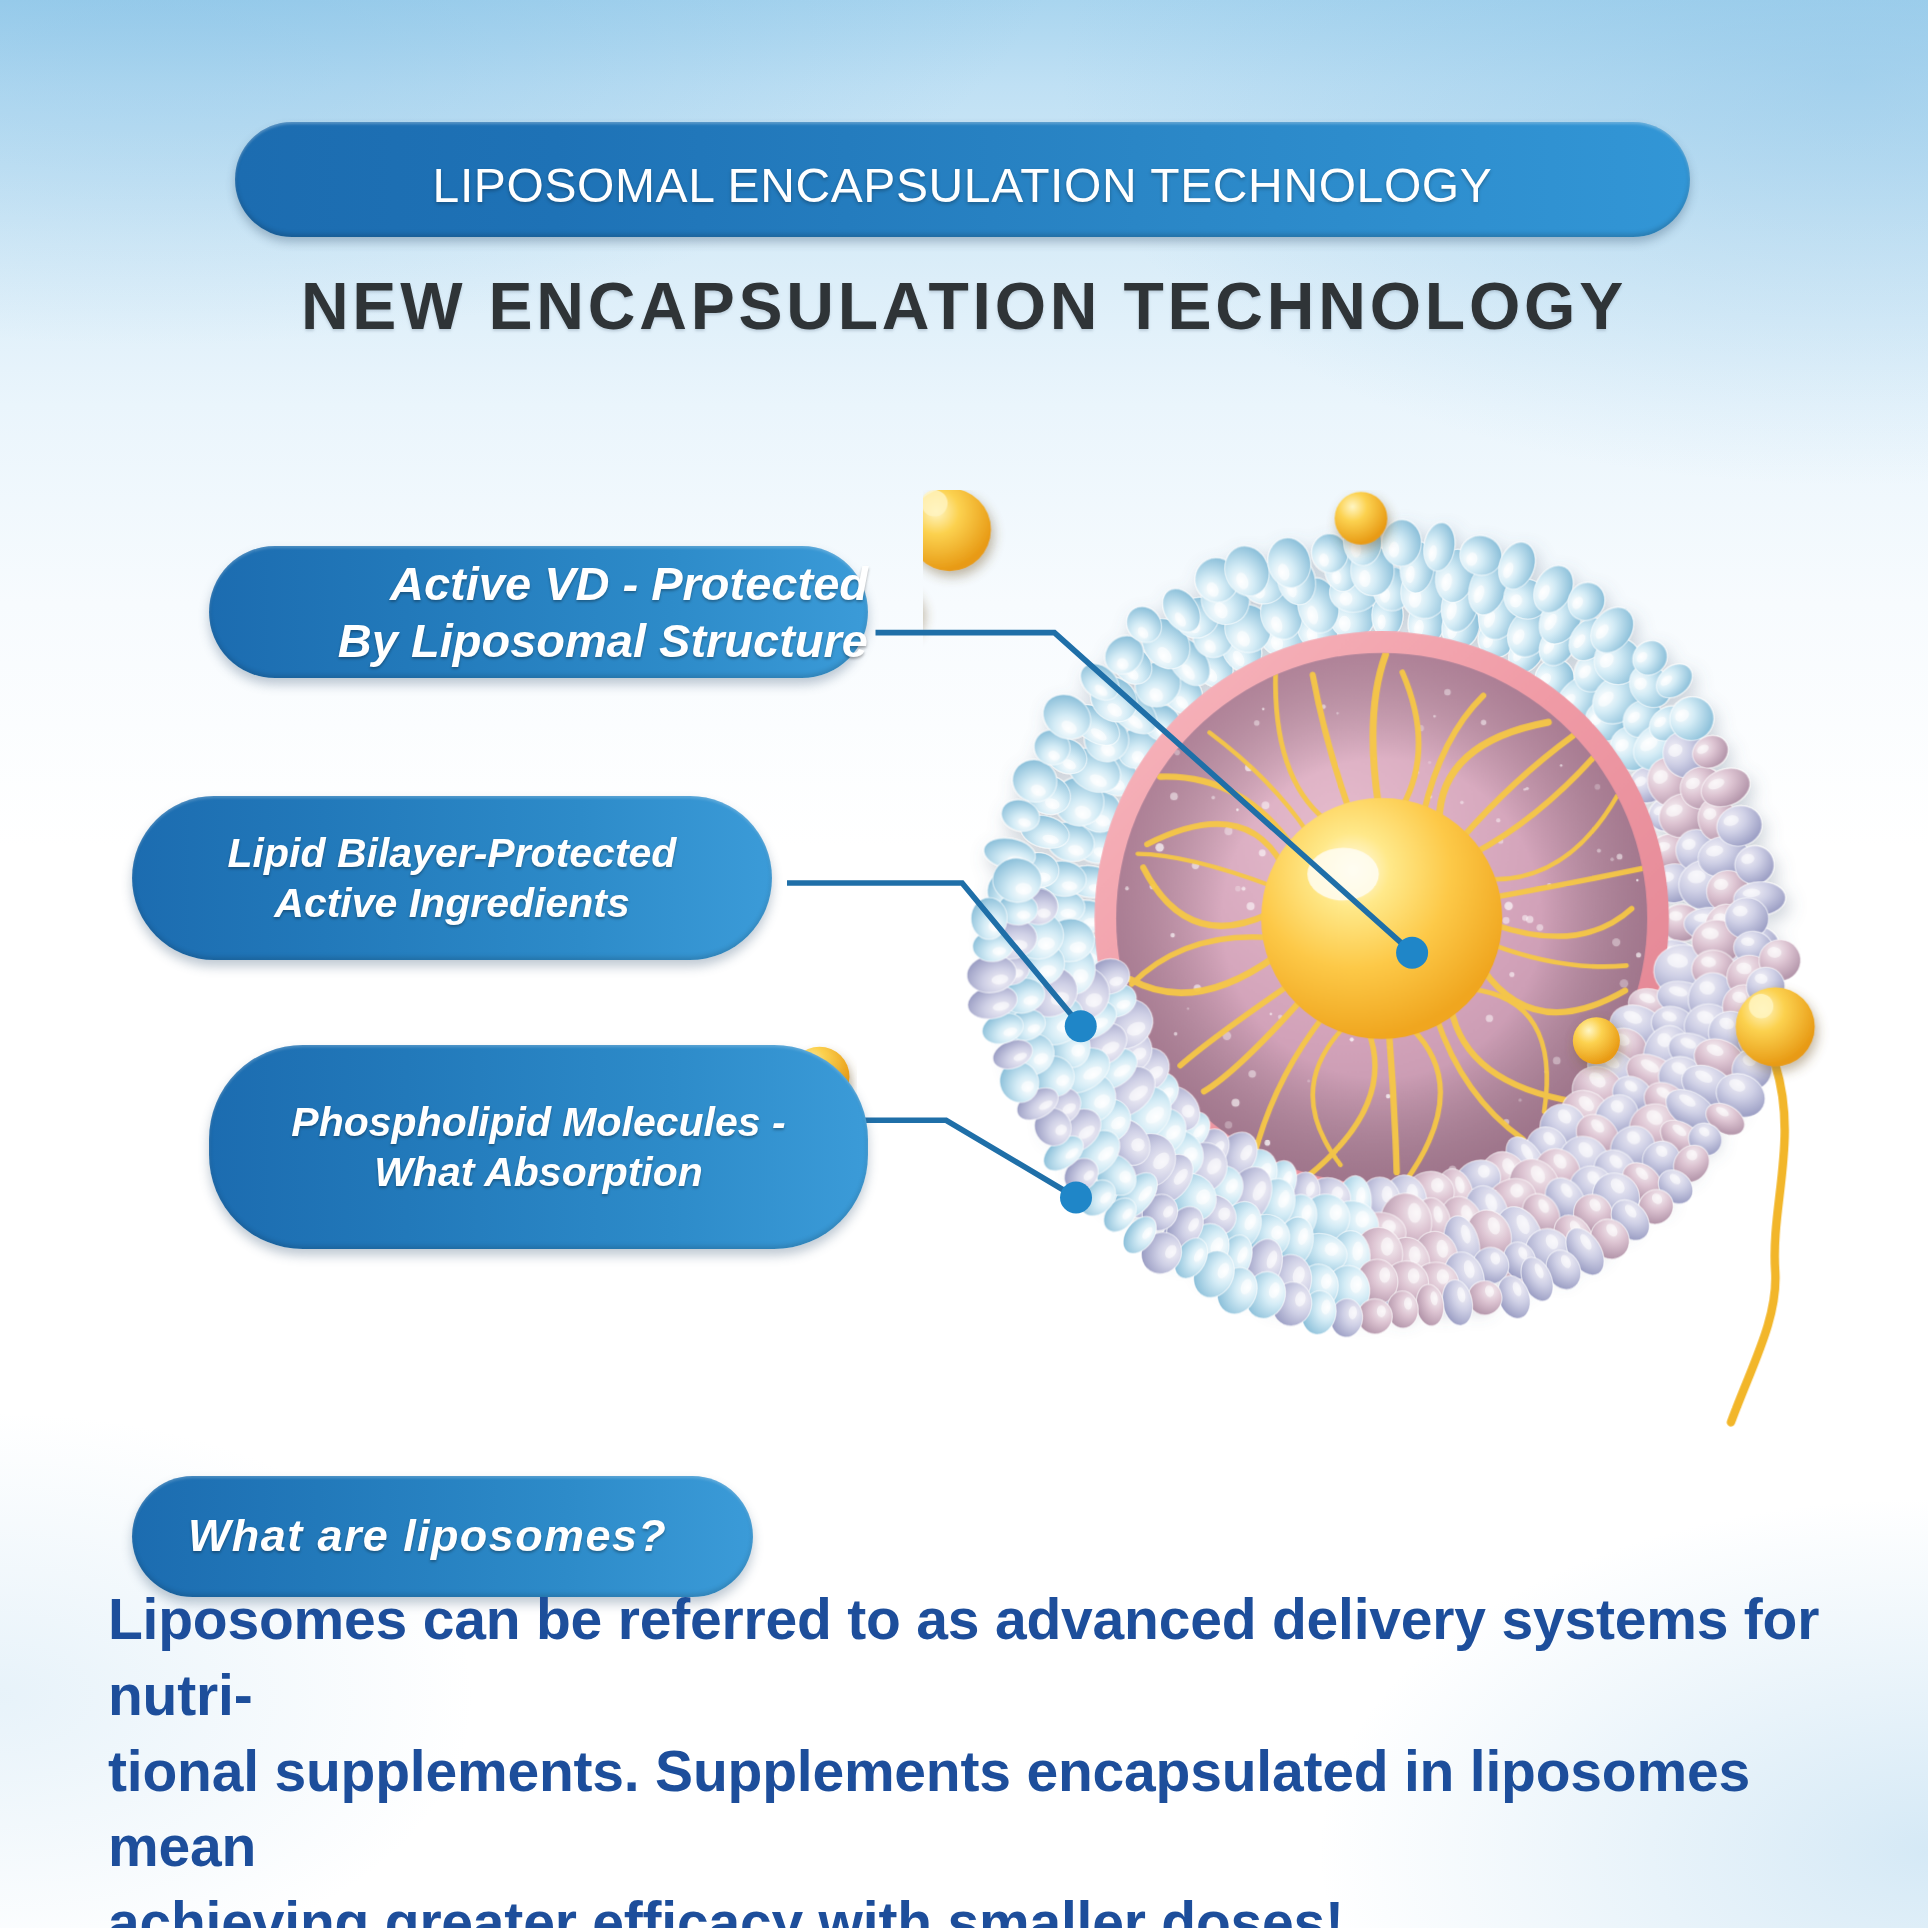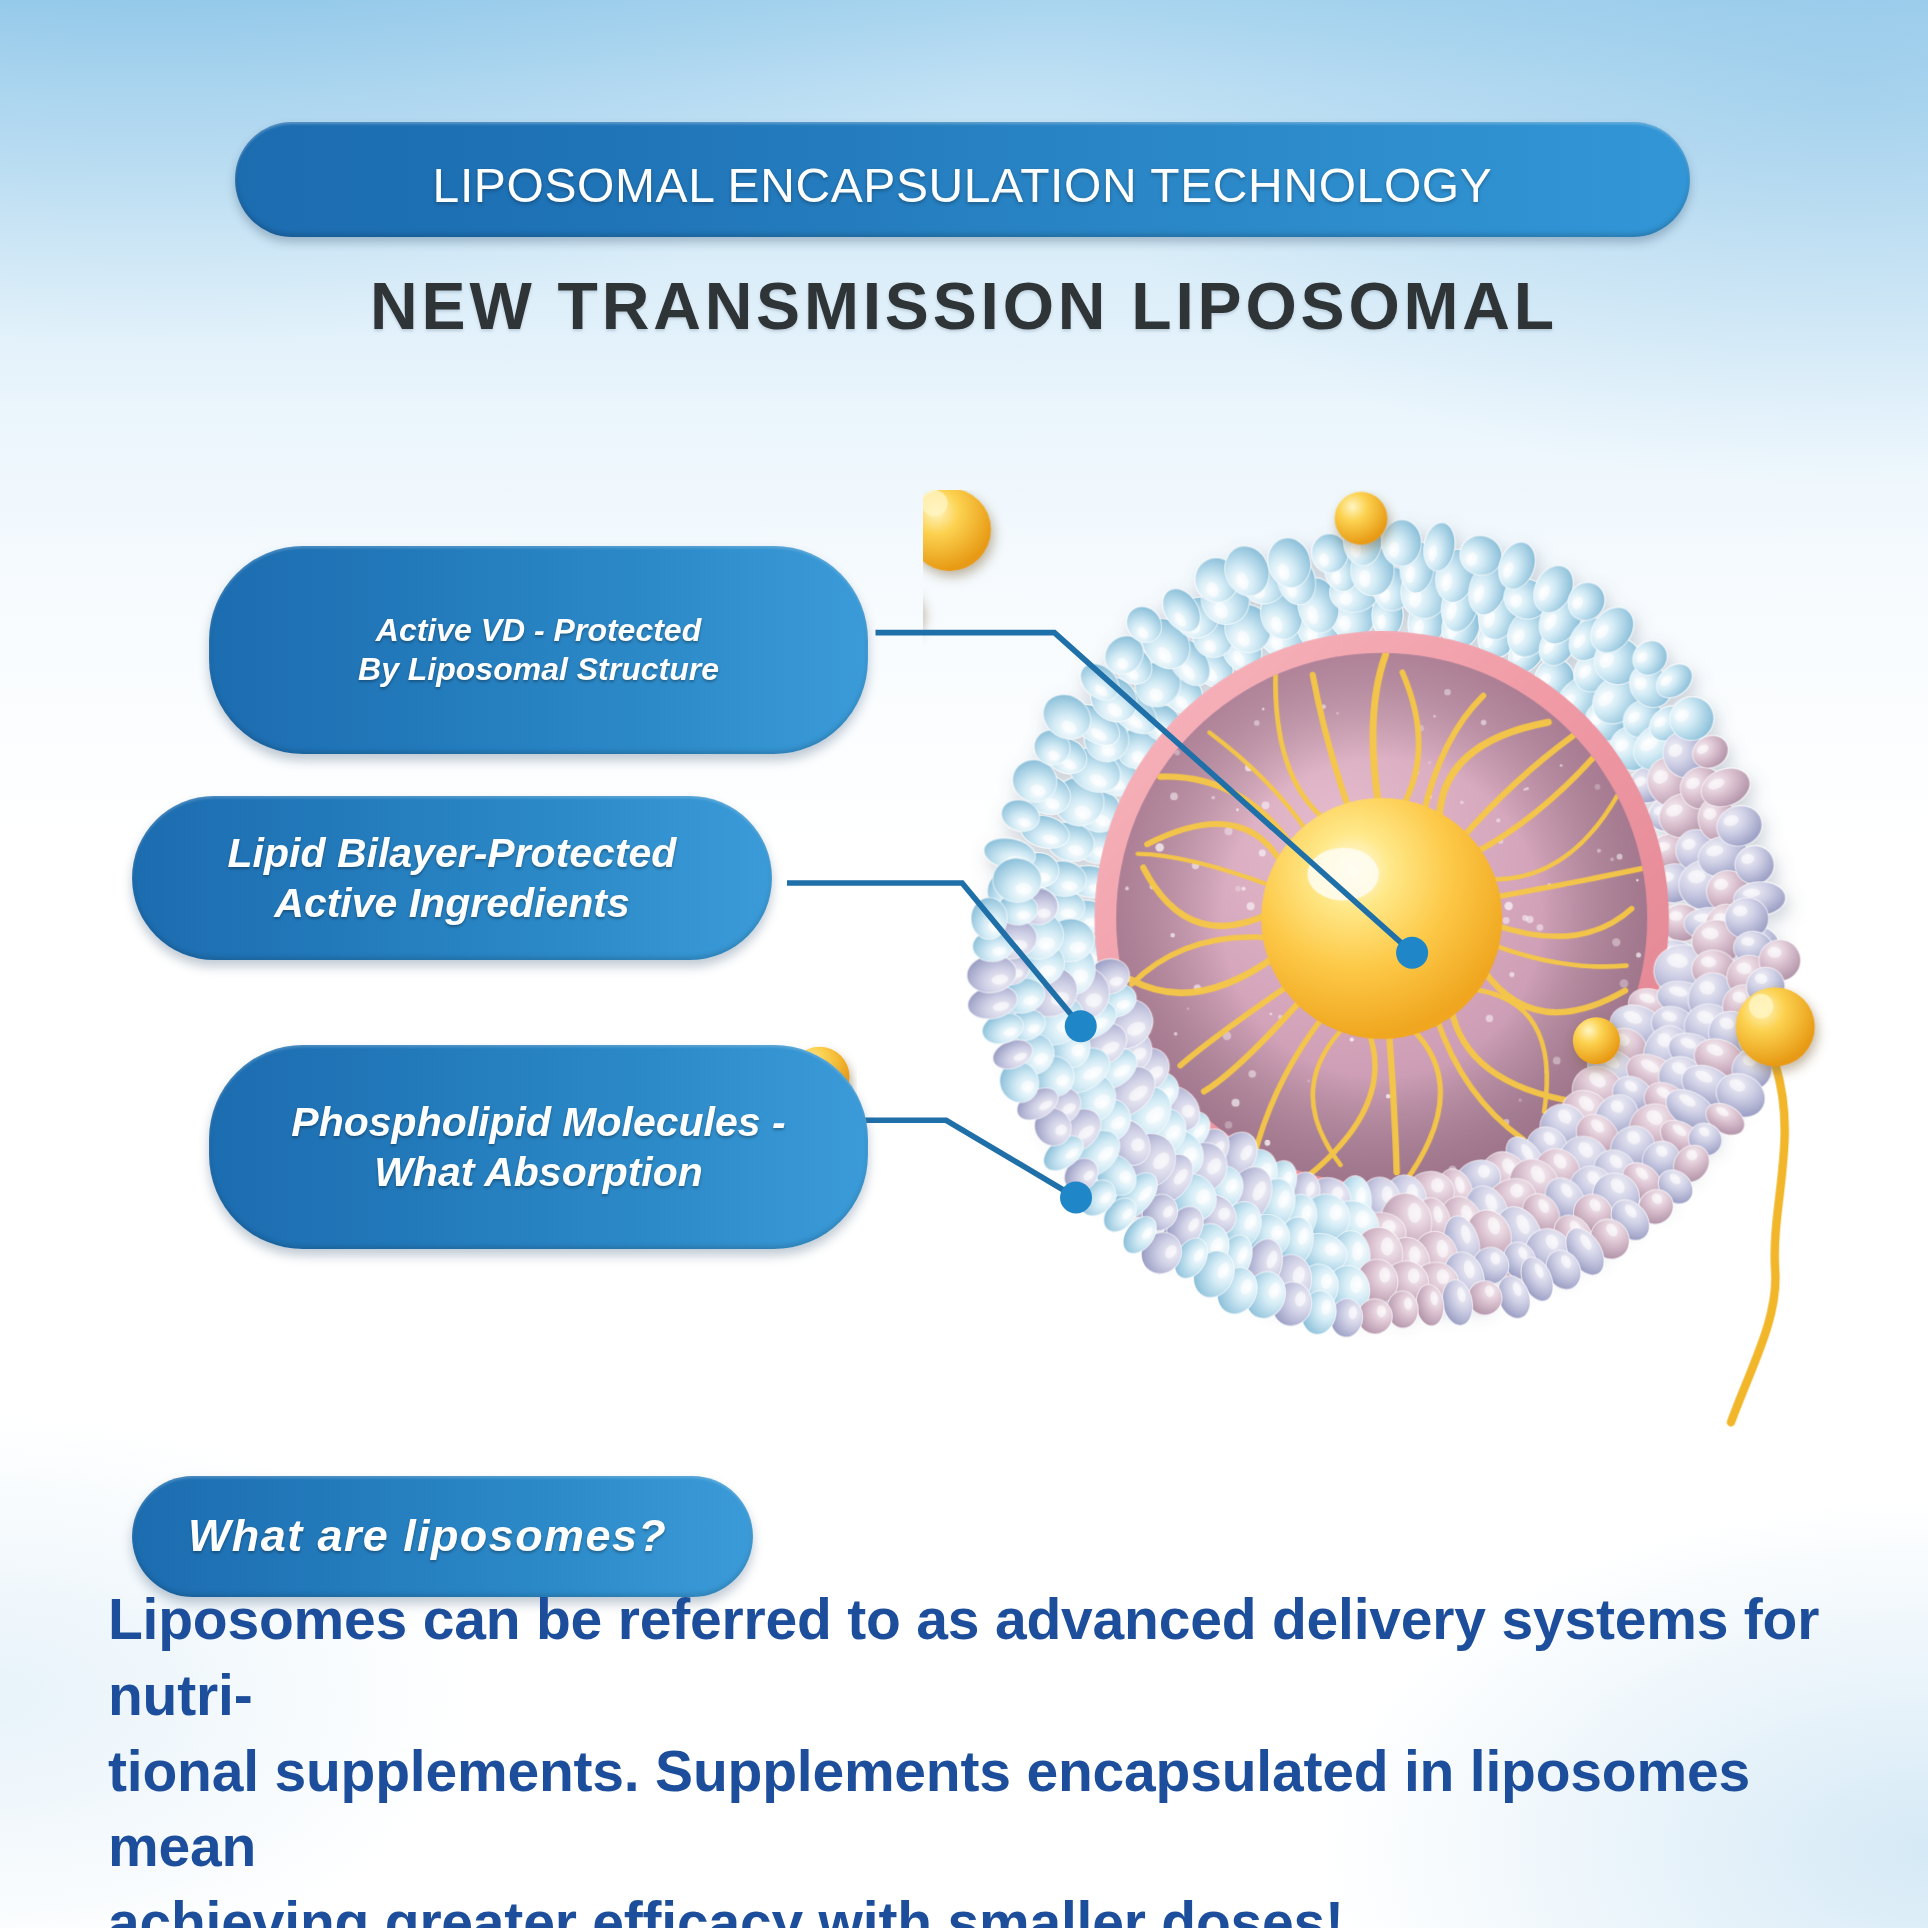--- a/index.html
+++ b/index.html
@@ -95,21 +95,21 @@
     justify-content: center;
     color: #ffffff;
     font-style: italic;
     font-weight: bold;
     line-height: 1.22;
     text-align: center;
     text-shadow: 0 1.9px 2.8px rgba(0,0,0,0.30);
   }
   .callout .ln { display: block; white-space: nowrap; }
 
-  #callout-1 { left: 209px; top: 546px;  width: 659px;  height: 208px; font-size: 32px; }
+  #callout-1 { left: 209px; top: 546px;  width: 659px;  height: 132px; font-size: 47px; align-items: flex-end; }
   #callout-2 { left: 132px; top: 796px;  width: 640px;  height: 164px; font-size: 41px; }
   #callout-3 { left: 209px; top: 1045px; width: 659px;  height: 204px; font-size: 41px; }
 
   #callout-question {
     left: 132px; top: 1476px; width: 621px; height: 121px;
     font-size: 45px;
     letter-spacing: 1.4px;
     align-items: flex-start;
     padding-left: 56px;
     box-sizing: border-box;
@@ -149,21 +149,21 @@
 <body>
 
 <div id="page">
 
   <div id="bgwash"></div>
 
   <div class="title-pill">
     <span class="title-pill-text">LIPOSOMAL ENCAPSULATION TECHNOLOGY</span>
   </div>
 
-  <div class="subtitle">NEW TRANSMISSION LIPOSOMAL</div>
+  <div class="subtitle">NEW ENCAPSULATION TECHNOLOGY</div>
 
   <div id="liposome">
     <svg viewBox="0 0 980 1130" width="923" height="1064" xmlns="http://www.w3.org/2000/svg">
       <defs>
 
         <radialGradient id="gShellBlue" cx="35%" cy="28%" r="75%">
           <stop offset="0%" stop-color="#ffffff"></stop>
           <stop offset="40%" stop-color="#d4ecf6"></stop>
           <stop offset="100%" stop-color="#8cc0da"></stop>
         </radialGradient>

